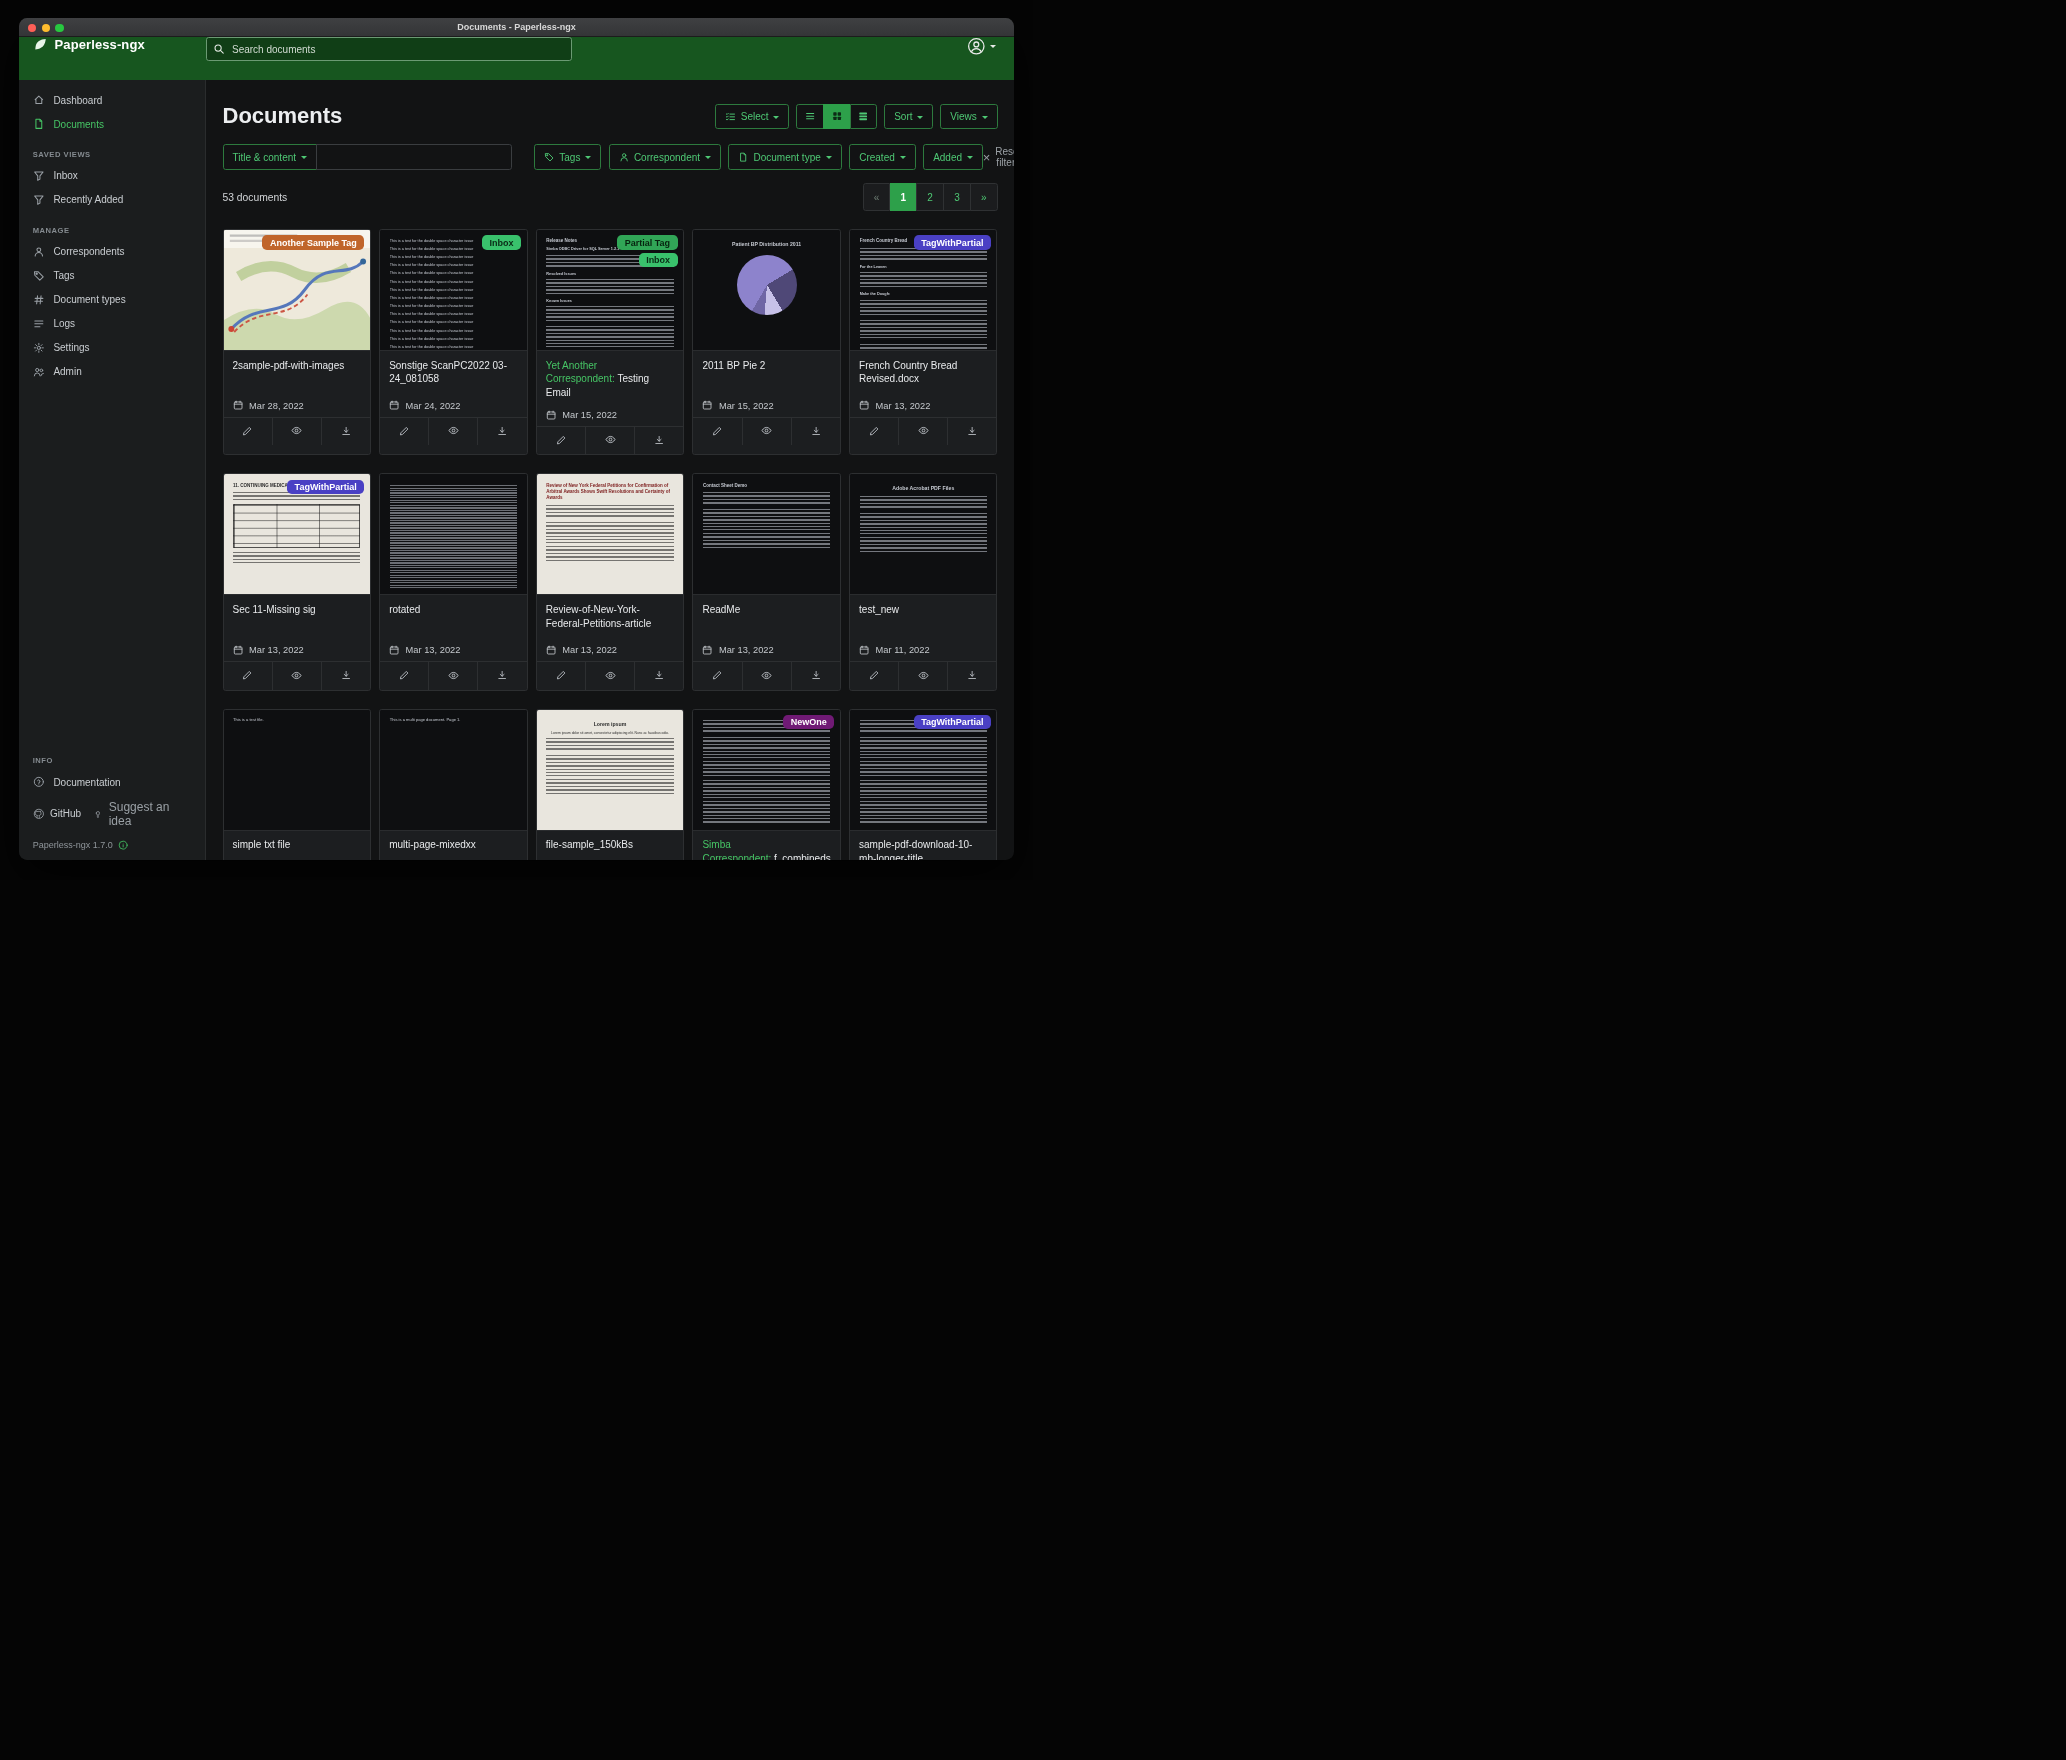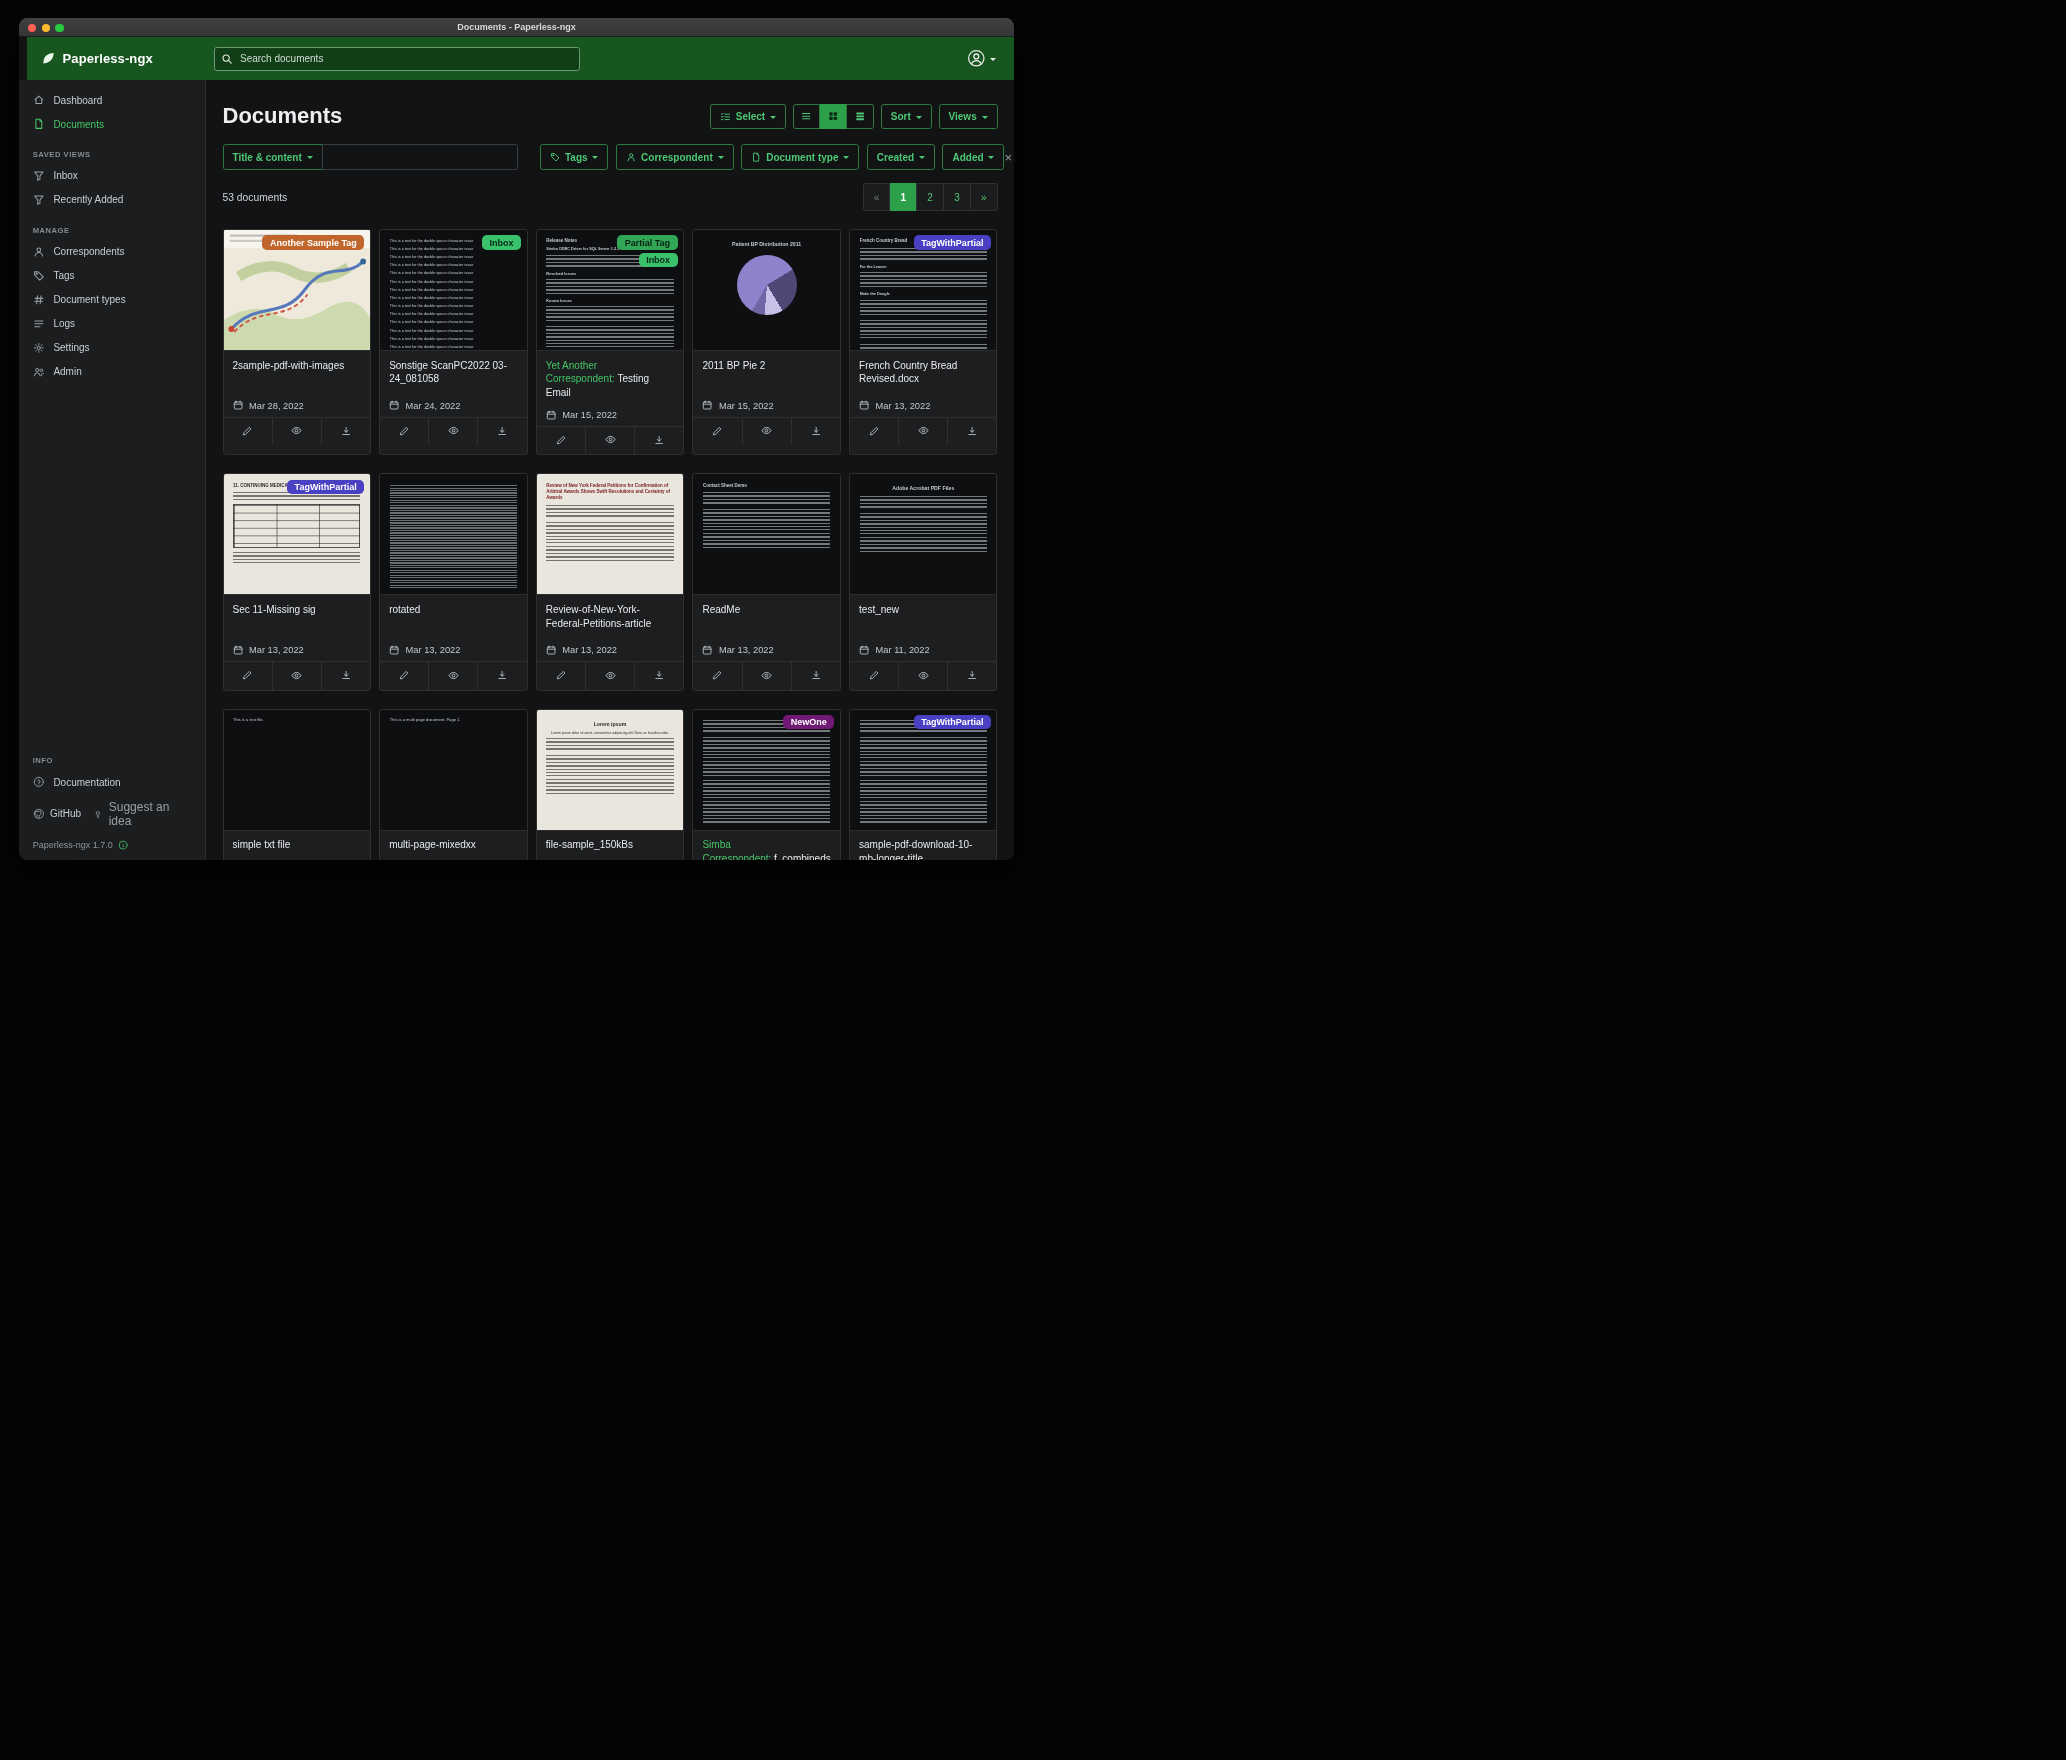--- a/index.html
+++ b/index.html
@@ -10,21 +10,21 @@
 
   
   .titlebar { height:19px; flex:0 0 19px; background:linear-gradient(#3f4042,#343537); position:relative;
               display:flex; align-items:center; justify-content:center; border-bottom:0.7px solid #1c1c1c; }
   .traffic { position:absolute; left:9px; top:5.5px; display:flex; gap:5.5px; }
   .tl { width:8.2px; height:8.2px; border-radius:50%; display:inline-block; }
   .tl.red{background:#ff5f57} .tl.yellow{background:#febc2e} .tl.green{background:#28c840}
   .window-title { font-size:9px; font-weight:700; color:#d8d8d8; }
 
   
-  .topbar { height:43px; flex:0 0 43px; background:#17561f; display:flex; align-items:center;margin-left:8px; }
+  .topbar { height:43px; flex:0 0 43px; background:#17561f; display:flex; align-items:flex-start; }
   .brand { width:187px; flex:0 0 187px; display:flex; align-items:center; gap:6.9px; padding-left:13.7px; color:#fff; }
   .brand-name { font-size:13px; font-weight:600; letter-spacing:0.1px; }
   .searchbox { position:relative; flex:0 1 366px; height:24px; }
   .searchbox svg { position:absolute; left:6.9px; top:6.2px; color:#e3e9e3; }
   .searchbox input { width:100%; height:100%; background:rgba(0,0,0,.28); border:0.7px solid #6b9a73; border-radius:2.7px;
                      color:#eef2ee; font-size:10px; padding:0 6.9px 0 25px; font-family:inherit; }
   .searchbox input::placeholder { color:#d2dcd3; }
   .user-menu { margin-left:auto; padding-right:18px; display:flex; align-items:center; gap:4.1px; color:#e8eae8; }
 
   
@@ -44,21 +44,21 @@
   .version-row { display:flex; align-items:center; gap:5.5px; padding:6.9px 13.7px 0; color:#8f959a; font-size:9px; }
   .version-row svg { color:#46c565; }
 
   .main { flex:1; overflow:hidden; padding:0 16.5px; display:flex; flex-direction:column; }
 
   
   .page-head { margin-top:23.4px; display:flex; align-items:center; justify-content:space-between; }
   h1.page-title { font-size:22px; font-weight:700; color:#eceef0; }
   .head-controls { display:flex; align-items:center; gap:6.9px; }
   .btn { display:inline-flex; align-items:center; gap:4.8px; height:25.4px; padding:0 9px; background:transparent;
-         border:0.7px solid #2d7a3e; border-radius:2.7px; color:#4ec874; font-size:10px; font-family:inherit; cursor:pointer; white-space:nowrap;font-weight:bold; }
+         border:0.7px solid #2d7a3e; border-radius:2.7px; color:#4ec874; font-size:10px; font-family:inherit; cursor:pointer; white-space:nowrap; }
   .btn svg { color:#4ec874; }
   .caret { width:0; height:0; border-left:3.1px solid transparent; border-right:3.1px solid transparent;
            border-top:3.4px solid currentColor; display:inline-block; margin-top:1.4px; }
   .toggle-group { display:flex; }
   .toggle-group .btn { border-radius:0; margin-left:-0.7px; padding:0 7.6px; }
   .toggle-group .btn:first-child { border-radius:2.7px 0 0 2.7px; margin-left:0; }
   .toggle-group .btn:last-child { border-radius:0 2.7px 2.7px 0; }
   .toggle-group .btn.active { background:#2da04a; border-color:#2da04a; }
   .toggle-group .btn.active svg { color:#0d2b16; }
 

